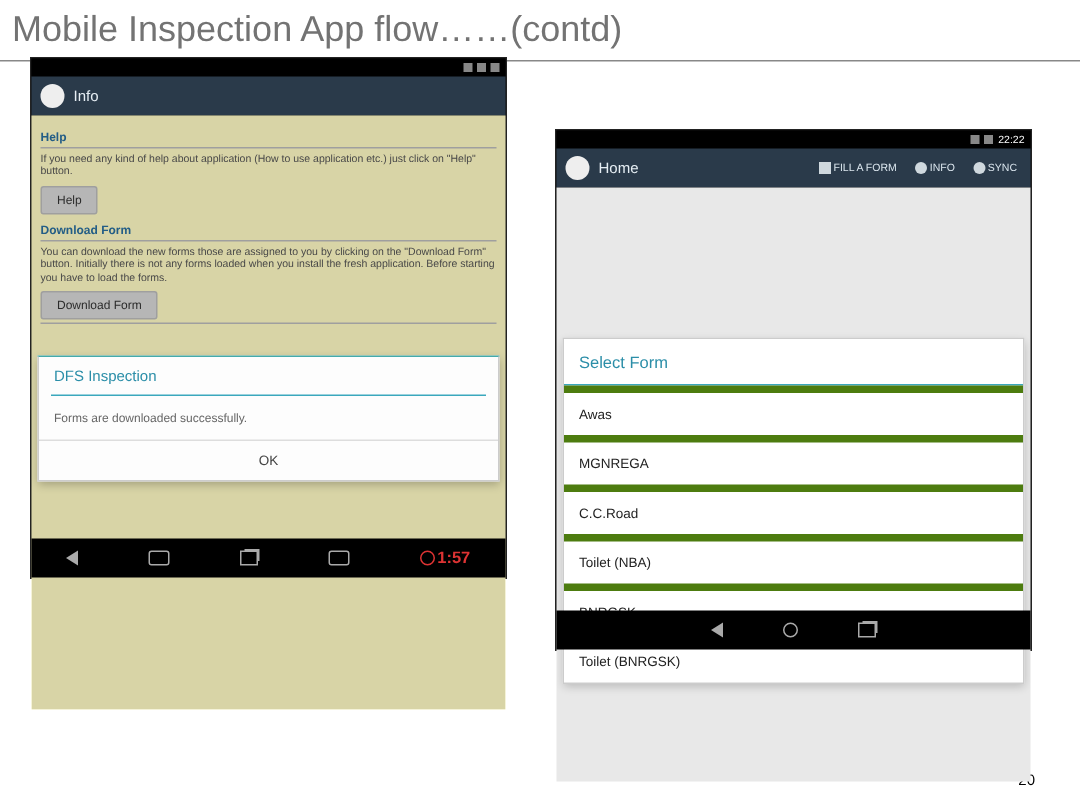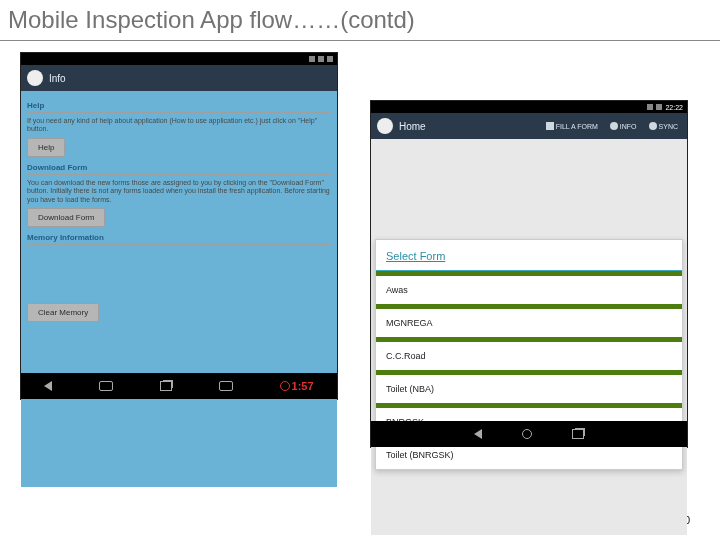--- a/index.html
+++ b/index.html
@@ -31,21 +31,21 @@
     position: absolute;
     right: 30px;
     bottom: 14px;
     font-size: 10px;
     color: #000;
   }
 
   
   .phone {
     position: absolute;
-    top: 52px;
+    top: 38px;
     width: 318px;
     height: 348px;
     background: #000;
     border: 1px solid #222;
   }
   .phone.left { left: 20px; }
   .phone.right { left: 370px; margin-top: 48px; }
 
   .status-bar {
     height: 12px;
@@ -85,21 +85,21 @@
     color: #dbe6ee;
     font-size: 7px;
     padding: 0 3px;
   }
   .app-bar .action .ic {
     width: 8px; height: 8px; background: #cfd8de;
     display: inline-block;
   }
 
   .screen-body {
-    background: #7dd3fc;
+    background: #fef9c3;
     height: 396px;
     position: relative;
     padding: 4px 6px;
     font-size: 8px;
     color: #333;
     overflow: hidden;
   }
   .phone.right .screen-body {
     background: #e8e8e8;
   }
@@ -178,21 +178,20 @@
     right: 4px;
     background: #fff;
     border: 1px solid #ccc;
     box-shadow: 0 2px 6px rgba(0,0,0,0.2);
   }
   .select-panel .panel-title {
     color: #2b8ea8;
     font-size: 11px;
     padding: 10px 22px 8px 10px;
     border-bottom: 1px solid #3aa8bd;
-    text-decoration: underline;
   }
   .select-panel .item {
     font-size: 9px;
     color: #222;
     padding: 9px 10px;
     border-top: 5px solid #4d7c0f;
   }
   .select-panel .item:first-of-type { border-top: none; }
 
   
@@ -258,26 +257,31 @@
     <div class="section-header">Help</div>
     <hr class="section-rule">
     <div class="para">If you need any kind of help about application (How to use application etc.) just click on "Help" button.</div>
     <div class="grey-btn">Help</div>
 
     <div class="section-header">Download Form</div>
     <hr class="section-rule">
     <div class="para">You can download the new forms those are assigned to you by clicking on the "Download Form" button. Initially there is not any forms loaded when you install the fresh application. Before starting you have to load the forms.</div>
     <div class="grey-btn">Download Form</div>
 
-    <div class="section-header">Memory Information</div>
     <hr class="section-rule">
     <div style="height:50px"></div>
     <div class="grey-btn">Clear Memory</div>
 
     <div class="modal-overlay"></div>
+    <div class="modal">
+      <div class="modal-title">DFS Inspection</div>
+      <hr class="modal-rule">
+      <div class="modal-body">Forms are downloaded successfully.</div>
+      <div class="modal-ok">OK</div>
+    </div>
 
   </div>
   <div class="nav-bar">
     <span class="nav-back"></span>
     <span class="nav-ic"></span>
     <span class="nav-recent"></span>
     <span class="nav-ic"></span>
     <span class="clock">
       <span class="clock-ic"></span>
       <span>1:57</span>

